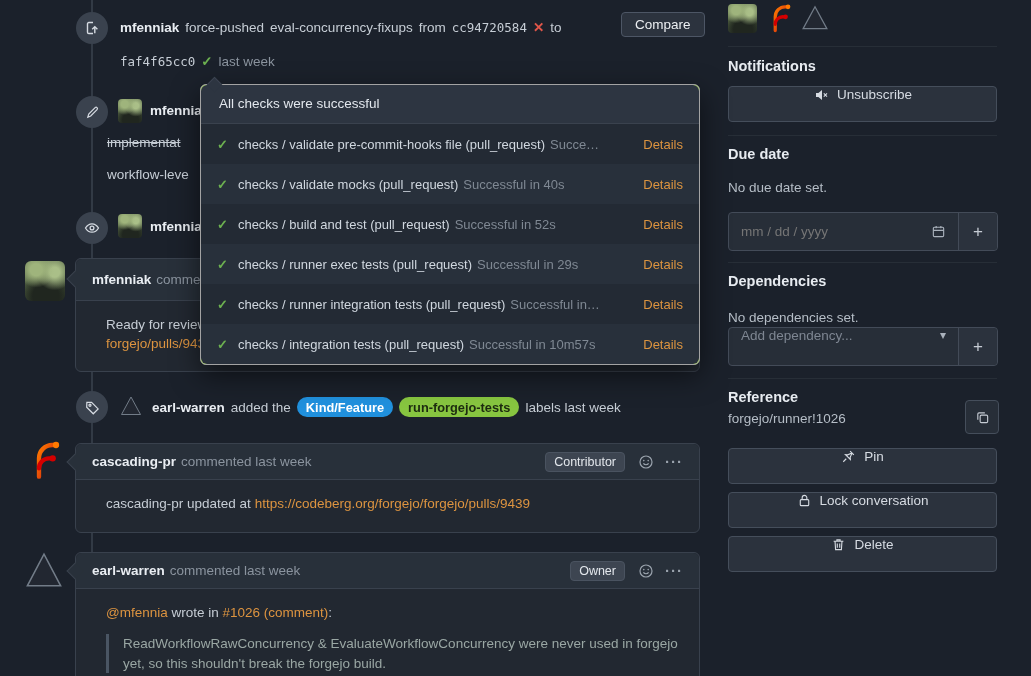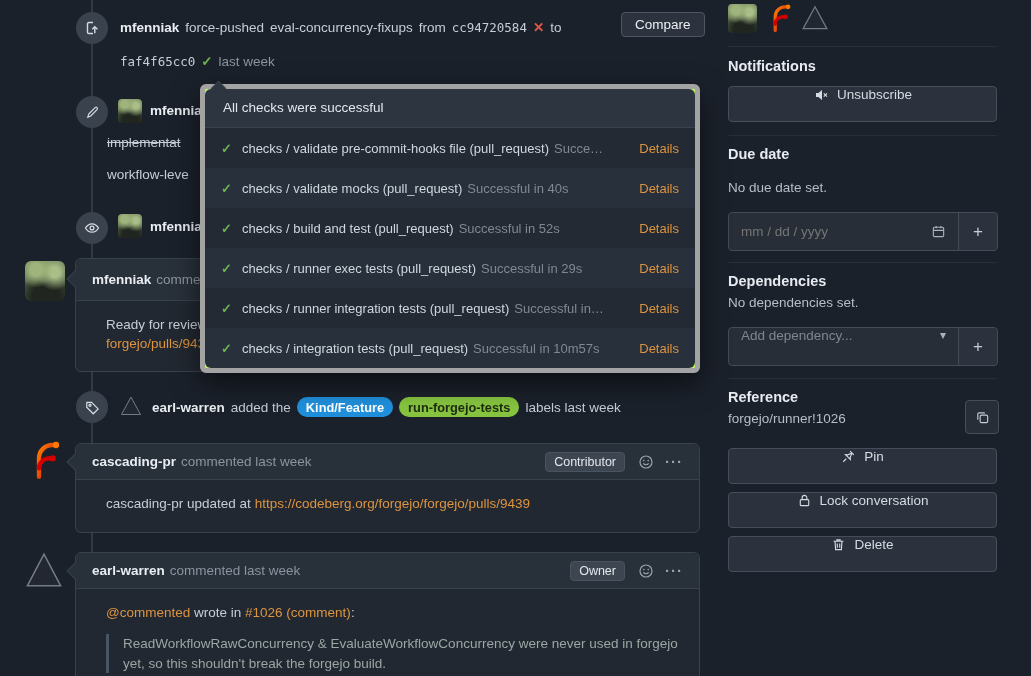--- a/index.html
+++ b/index.html
@@ -38,21 +38,21 @@
   .comment-header { background:#28303a; border-bottom:1px solid #39414d; border-radius:6px 6px 0 0; display:flex; align-items:center; padding:0 16px; gap:5px; }
   .comment-body { padding:16px 16px; }
   .role-badge { background:#3d4551; border:1px solid #4a5360; border-radius:4px; padding:2px 8px; font-size:12.5px; color:#e3e7ec; }
   .icon-btn { color:#9aa3ad; display:flex; align-items:center; cursor:pointer; background:none; border:none; }
   .dots { font-weight:bold; letter-spacing:1px; color:#9aa3ad; font-size:15px; }
   .tail { width:12px; height:12px; background:#28303a; border-left:1px solid #39414d; border-bottom:1px solid #39414d; transform:rotate(45deg); }
 
   .label-pill { border-radius:10px; padding:2.5px 9px; font-size:12.8px; font-weight:bold; }
 
   
-  .checks-pop { left:200px; top:84px; width:500px; background:#bef264; border:5px solid #a3a3a3; border-radius:6px; box-shadow:0 10px 28px rgba(0,0,0,.55); z-index:20; }
+  .checks-pop { left:200px; top:84px; width:500px; background:#bef264; border:1px solid #a3a3a3; border-radius:6px; box-shadow:0 10px 28px rgba(0,0,0,.55); z-index:20; }
   .checks-notch { position:absolute; left:8px; top:-6px; width:11px; height:11px; background:#2d3541; border-left:1px solid #3c4450; border-top:1px solid #3c4450; transform:rotate(45deg); }
   .checks-head { background:#2d3541; border-bottom:1px solid #3a424e; border-radius:6px 6px 0 0; line-height:38px; padding:0 18px; color:#e2e7ed; font-size:13.5px; }
   .check-row { display:flex; align-items:center; height:40px; padding:0 16px; gap:10px; font-size:13px; }
   .check-row.odd { background:#232a34; }
   .check-row.even { background:#28303b; }
   .check-row:last-child { border-radius:0 0 6px 6px; }
   .check-text { flex:1; overflow:hidden; white-space:nowrap; color:#d0d7df; }
   .check-status { color:#7f8893; margin-left:5px; }
   .details-link { color:#dd9440; text-decoration:none; flex:none; cursor:pointer; }
 
@@ -244,21 +244,21 @@
           <circle cx="8" cy="8" r="6"></circle>
             <circle cx="5.8" cy="6.6" r="0.8" fill="#9aa3ad" stroke="none"></circle>
             <circle cx="10.2" cy="6.6" r="0.8" fill="#9aa3ad" stroke="none"></circle>
             <path d="M5.4 9.4a3.2 3.2 0 0 0 5.2 0"></path>
         </svg>
       </button>
       <button class="icon-btn dots" style="margin-left:6px;">···</button>
     </div>
     <div class="comment-body" style="padding-left:30px;">
       <div>
-        <a class="orange" style="text-decoration:none;">@commented</a>
+        <a class="orange" style="text-decoration:none;">@mfennia</a>
         <span class="light">wrote in</span>
         <a class="orange" style="text-decoration:none;margin-top:27px;">#1026 (comment)</a><span class="light">:</span>
       </div>
       <div style="margin-top:14px; border-left:3px solid #4a5563; padding-left:14px; width:580px; color:#9aa7a4; line-height:1.45;">ReadWorkflowRawConcurrency &amp; EvaluateWorkflowConcurrency were never used in forgejo yet, so this shouldn't break the forgejo build.</div>
     </div>
   </div>
 
   <div class="abs mini-avatar photo-avatar" style="left:728px; top:4px; width:29px; height:29px;"></div>
   <div class="abs" style="left:764px; top:3px;">
     <svg width="30" height="30" viewBox="0 0 24 24">
@@ -297,21 +297,21 @@
           <rect x="2.5" y="3.5" width="11" height="10" rx="1.2"></rect>
             <path d="M2.5 6.8h11M5.5 2v2.5M10.5 2v2.5"></path>
         </svg>
       </span>
     </div>
     <div class="sb-plus-seg">+</div>
   </div>
 
   <div class="abs sb-divider" style="top:262px;"></div>
   <div class="abs sb-heading" style="left:728px; top:273px;">Dependencies</div>
-  <div class="abs sb-text" style="left:728px; top:295px;">No dependencies set.</div>
+  <div class="abs sb-text" style="left:728px; top:310px;">No dependencies set.</div>
   <div class="abs sb-input-group" style="top:327px;">
     <div class="sb-fake-select">
       <span>Add dependency...</span>
       <span style="flex:1;"></span>
       <span style="color:#aab2bc; font-size:12px;">▾</span>
     </div>
     <div class="sb-plus-seg">+</div>
   </div>
 
   <div class="abs sb-divider" style="top:378px;"></div>

